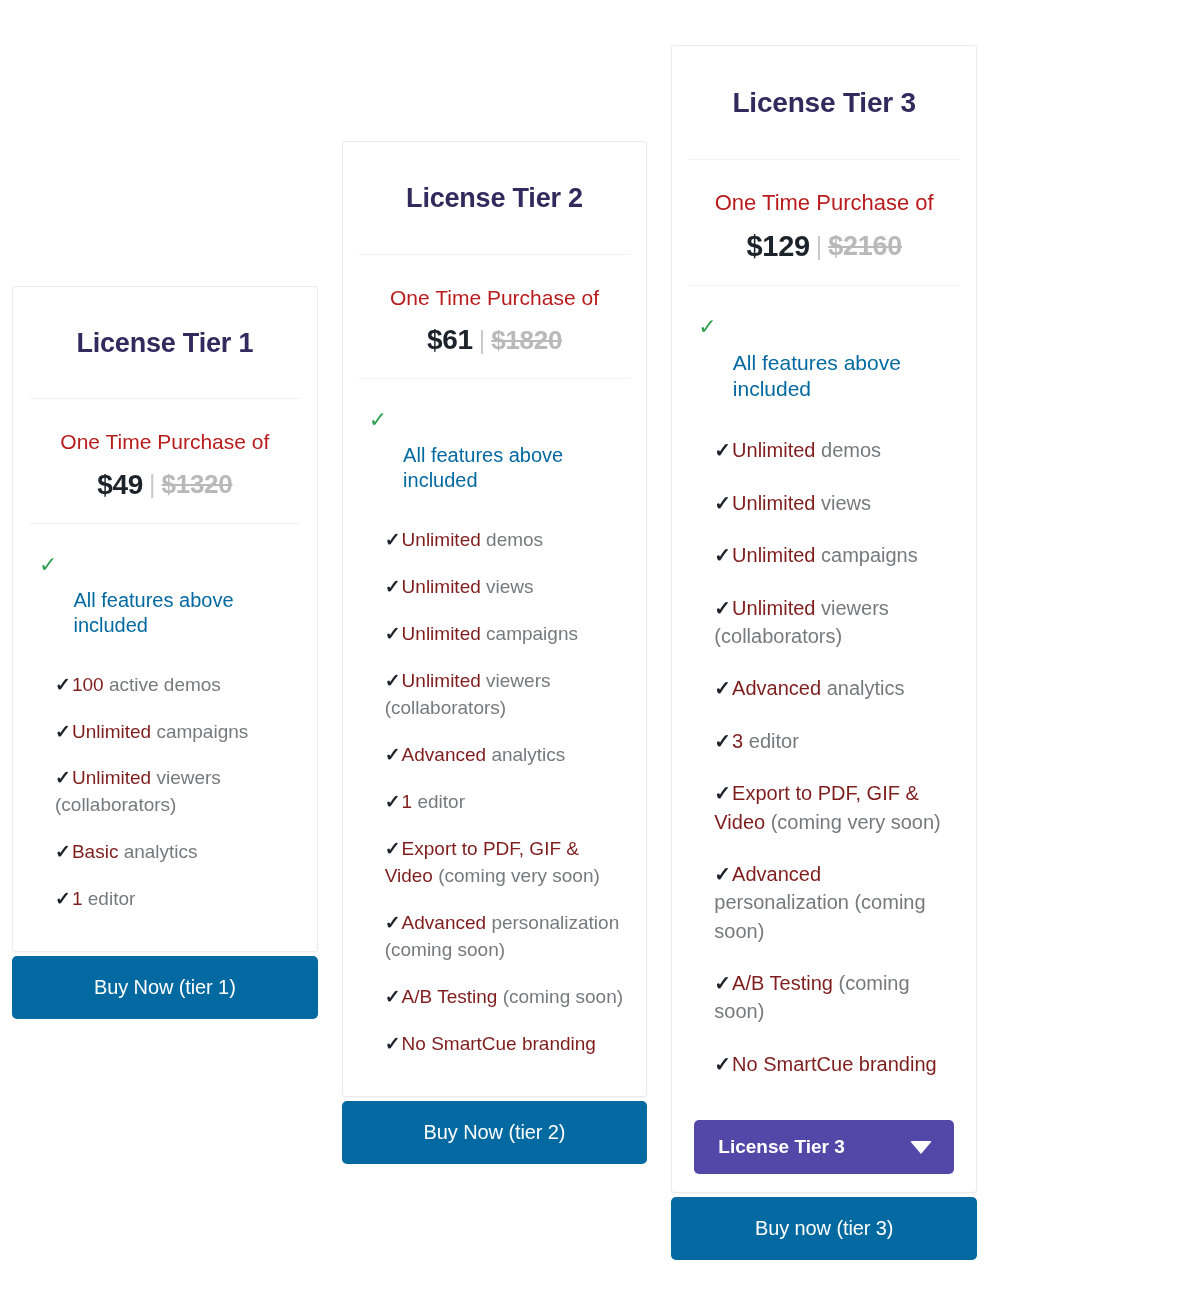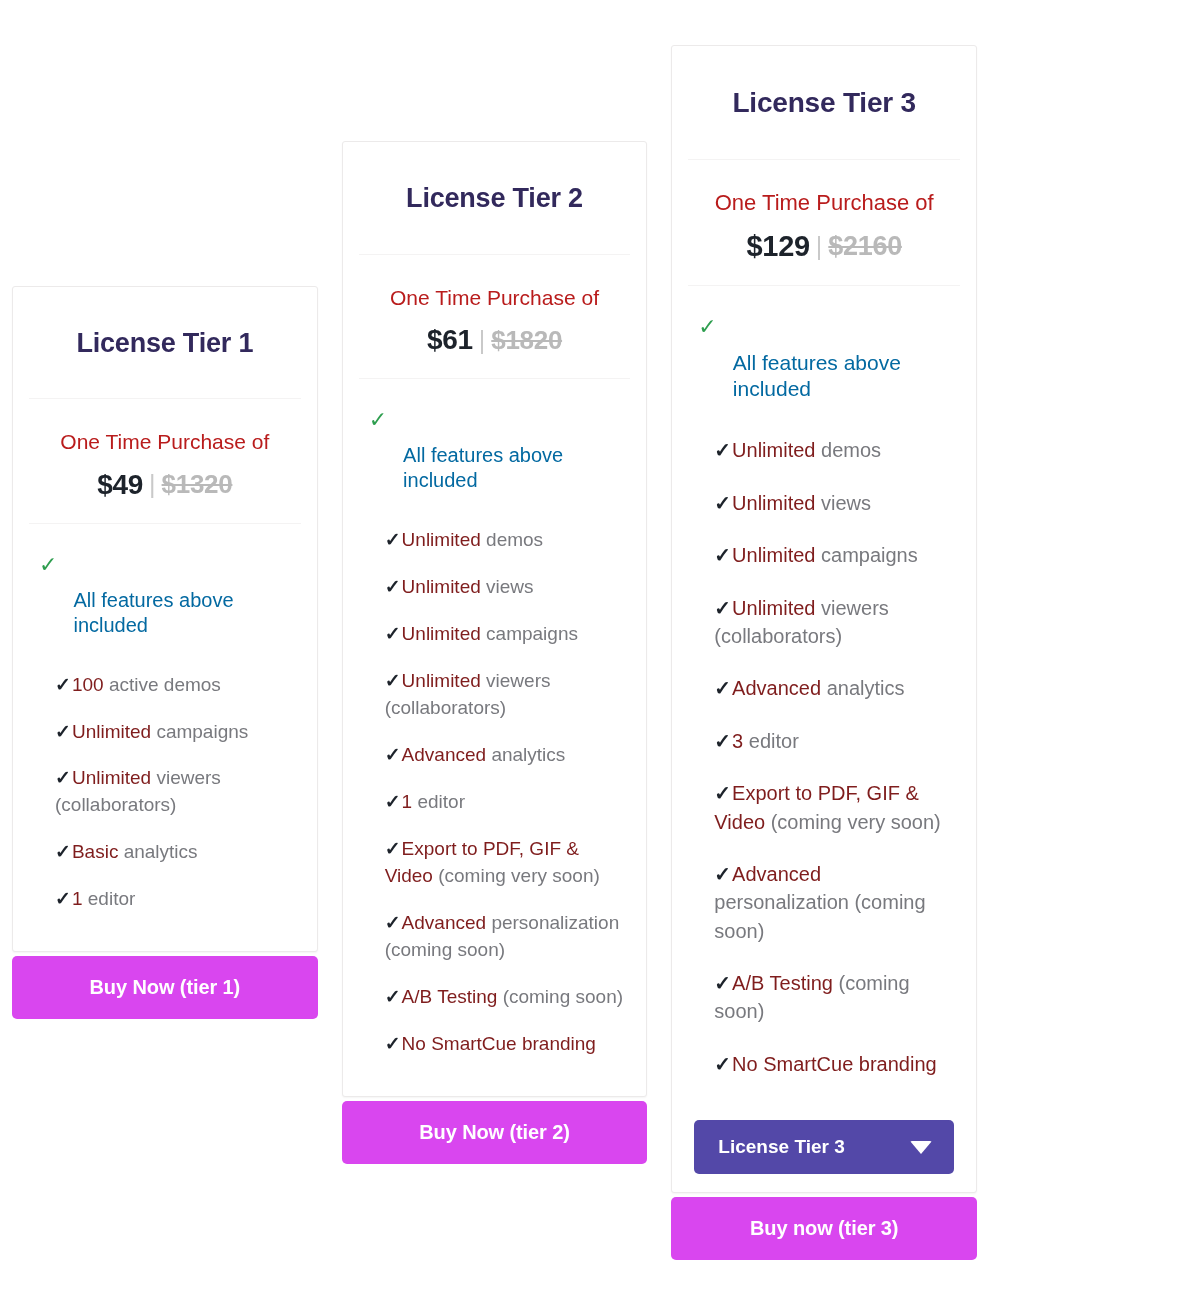--- a/index.html
+++ b/index.html
@@ -184,27 +184,27 @@
   .caret {
     width: 0;
     height: 0;
     border-left: 11px solid transparent;
     border-right: 11px solid transparent;
     border-top: 13px solid #ffffff;
     border-radius: 2px;
   }
 
   .buy-button {
-    background: #d946ef;
+    background: #0369a1;
     border: none;
     border-radius: 5px;
     color: #ffffff;
     font-family: "Liberation Sans", sans-serif;
     font-size: 20px;
-    font-weight: bold;
+    font-weight: normal;
     height: 63px;
     width: 100%;
     margin-top: 4px;
     cursor: pointer;
     display: block;
     letter-spacing: -0.1px;
   }
 </style>
 </head>
 <body>

